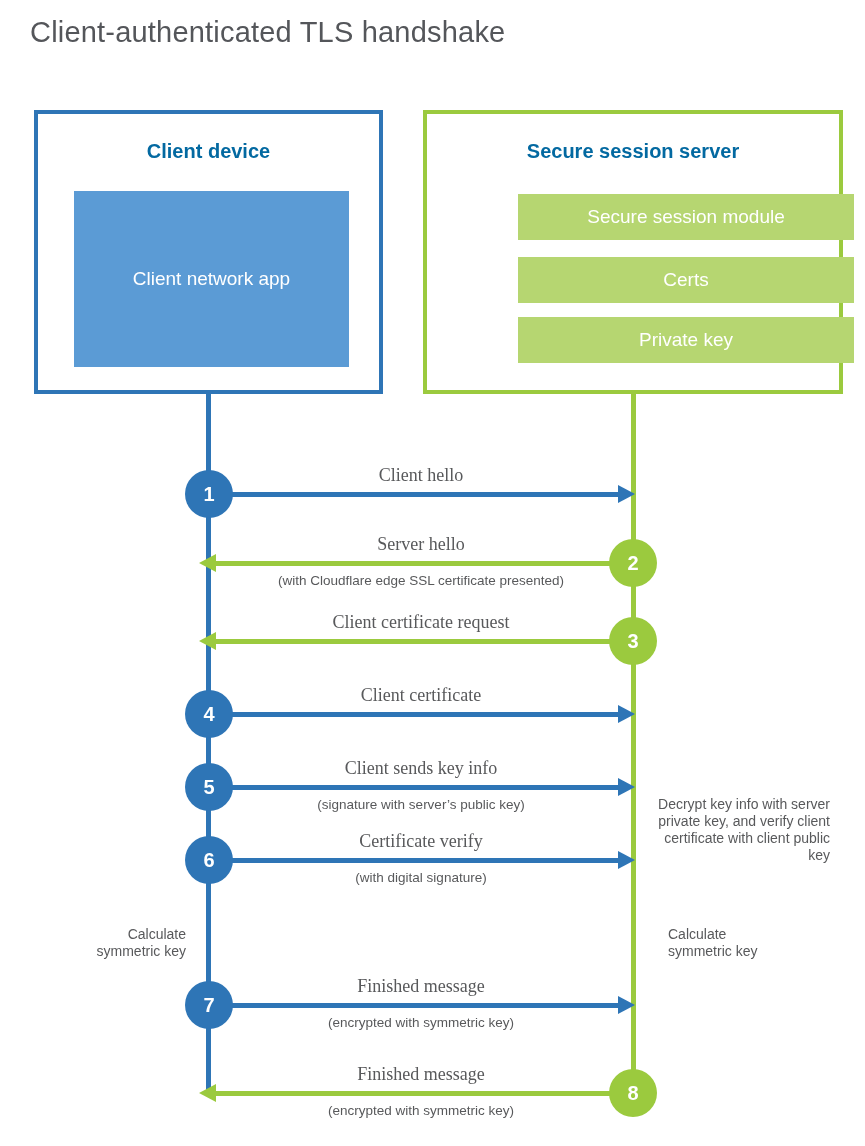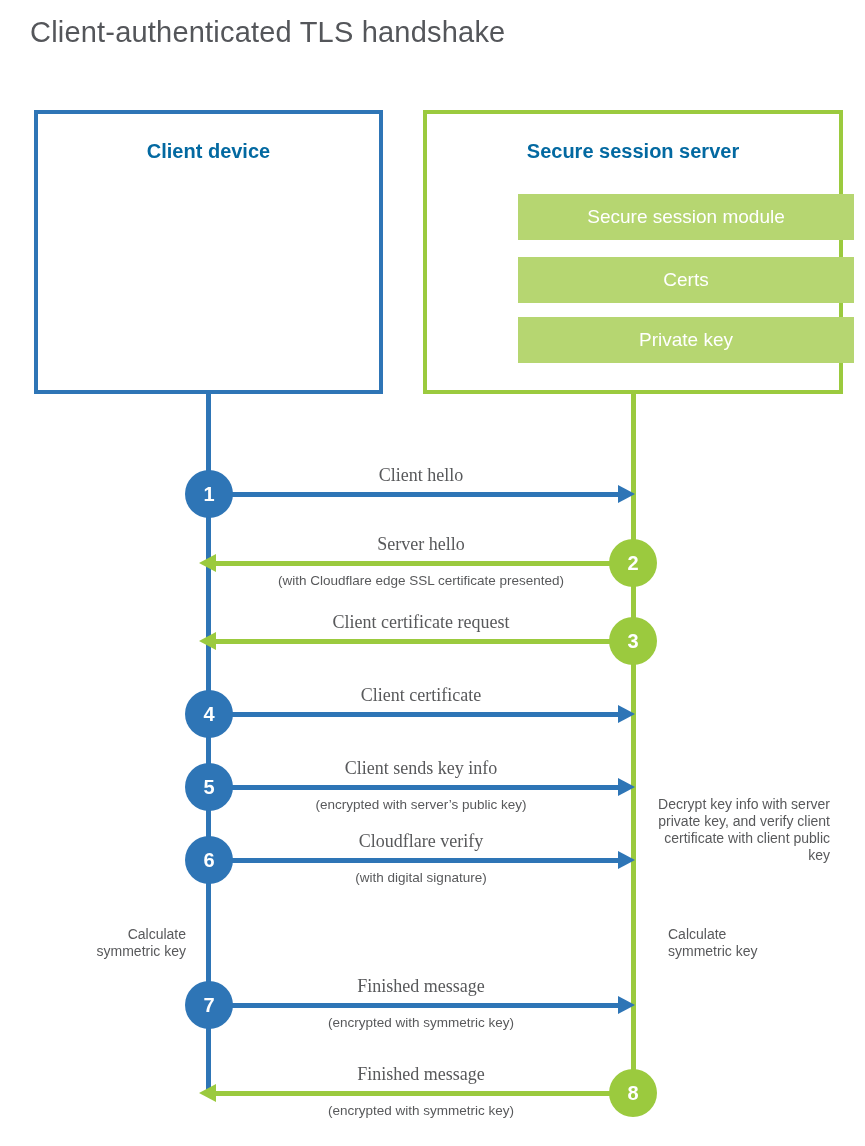--- a/index.html
+++ b/index.html
@@ -76,20 +76,21 @@
 </style>
 </head>
 <body>
 
 <div id="canvas">
 
   <div class="page-title">Client-authenticated TLS handshake</div>
 
   <div class="outer-box client-box">
     <div class="box-title">Client device</div>
+    <div class="client-app">Client network app</div>
   </div>
 
   <div class="outer-box server-box">
     <div class="box-title">Secure session server</div>
     <div class="server-bar bar-0">Secure session module</div>
     <div class="server-bar bar-1">Certs</div>
     <div class="server-bar bar-2">Private key</div>
   </div>
 
   <div class="vline vline-client"></div>
@@ -121,26 +122,26 @@
     <div class="msg-label">Client certificate</div>
     <div class="arrow-bar blue-bar"></div>
     <div class="arrow-head"></div>
     <div class="num-circle circle-blue">4</div>
   </div>
 
   <div class="step s5 right">
     <div class="msg-label">Client sends key info</div>
     <div class="arrow-bar blue-bar"></div>
     <div class="arrow-head"></div>
-    <div class="sub-label">(encrypted with server’s public key)</div>
+    <div class="sub-label">(signature with server’s public key)</div>
     <div class="num-circle circle-blue">5</div>
   </div>
 
   <div class="step s6 right">
-    <div class="msg-label">Cloudflare verify</div>
+    <div class="msg-label">Certificate verify</div>
     <div class="arrow-bar blue-bar"></div>
     <div class="arrow-head"></div>
     <div class="sub-label">(with digital signature)</div>
     <div class="num-circle circle-blue">6</div>
   </div>
 
   <div class="step s7 right">
     <div class="msg-label">Finished message</div>
     <div class="arrow-bar blue-bar"></div>
     <div class="arrow-head"></div>

